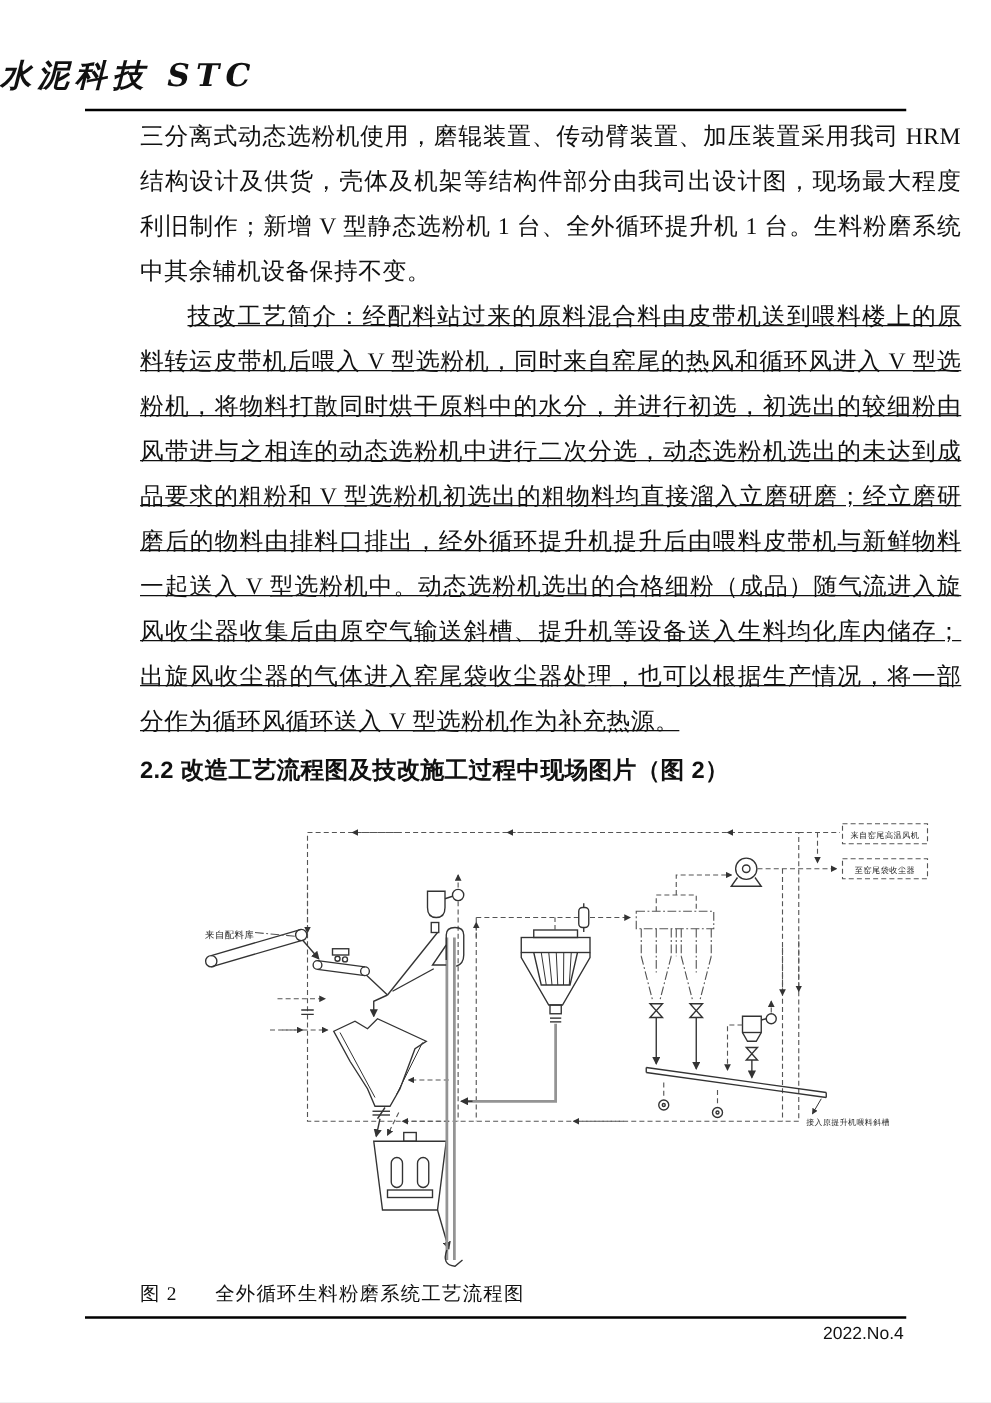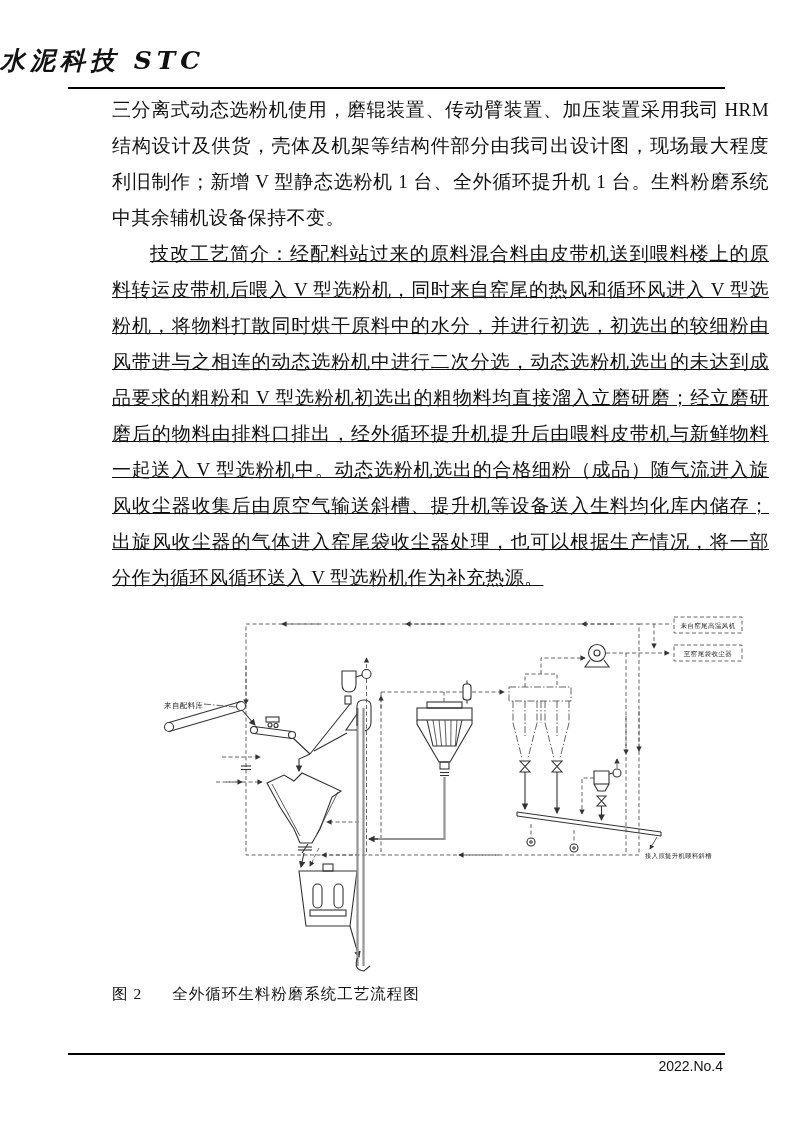--- a/index.html
+++ b/index.html
@@ -58,20 +58,21 @@
 <body>
 
 <div class="page">
 
   <div class="journal-title">水泥科技 STC</div>
   <div class="header-rule"></div>
 
   <div class="body-col">
     <p class="para">三分离式动态选粉机使用，磨辊装置、传动臂装置、加压装置采用我司 HRM 结构设计及供货，壳体及机架等结构件部分由我司出设计图，现场最大程度利旧制作；新增 V 型静态选粉机 1 台、全外循环提升机 1 台。生料粉磨系统中其余辅机设备保持不变。</p>
     <p class="para indent">技改工艺简介：经配料站过来的原料混合料由皮带机送到喂料楼上的原料转运皮带机后喂入 V 型选粉机，同时来自窑尾的热风和循环风进入 V 型选粉机，将物料打散同时烘干原料中的水分，并进行初选，初选出的较细粉由风带进与之相连的动态选粉机中进行二次分选，动态选粉机选出的未达到成品要求的粗粉和 V 型选粉机初选出的粗物料均直接溜入立磨研磨；经立磨研磨后的物料由排料口排出，经外循环提升机提升后由喂料皮带机与新鲜物料一起送入 V 型选粉机中。动态选粉机选出的合格细粉（成品）随气流进入旋风收尘器收集后由原空气输送斜槽、提升机等设备送入生料均化库内储存；出旋风收尘器的气体进入窑尾袋收尘器处理，也可以根据生产情况，将一部分作为循环风循环送入 V 型选粉机作为补充热源。</p>
+    <h2 class="sec-heading">2.2 改造工艺流程图及技改施工过程中现场图片（图 2）</h2>
 
     <div class="figure-wrap">
       <svg width="650" height="380" viewBox="0 0 650 380">
         <defs>
           <marker id="ah" viewBox="0 0 10 10" refX="8.5" refY="5" markerWidth="6" markerHeight="6" orient="auto-start-reverse">
             <path d="M0,0 L10,5 L0,10 z" fill="#333"></path>
           </marker>
         </defs>
 
         <rect class="dash" x="132" y="28" width="393" height="231"></rect>

